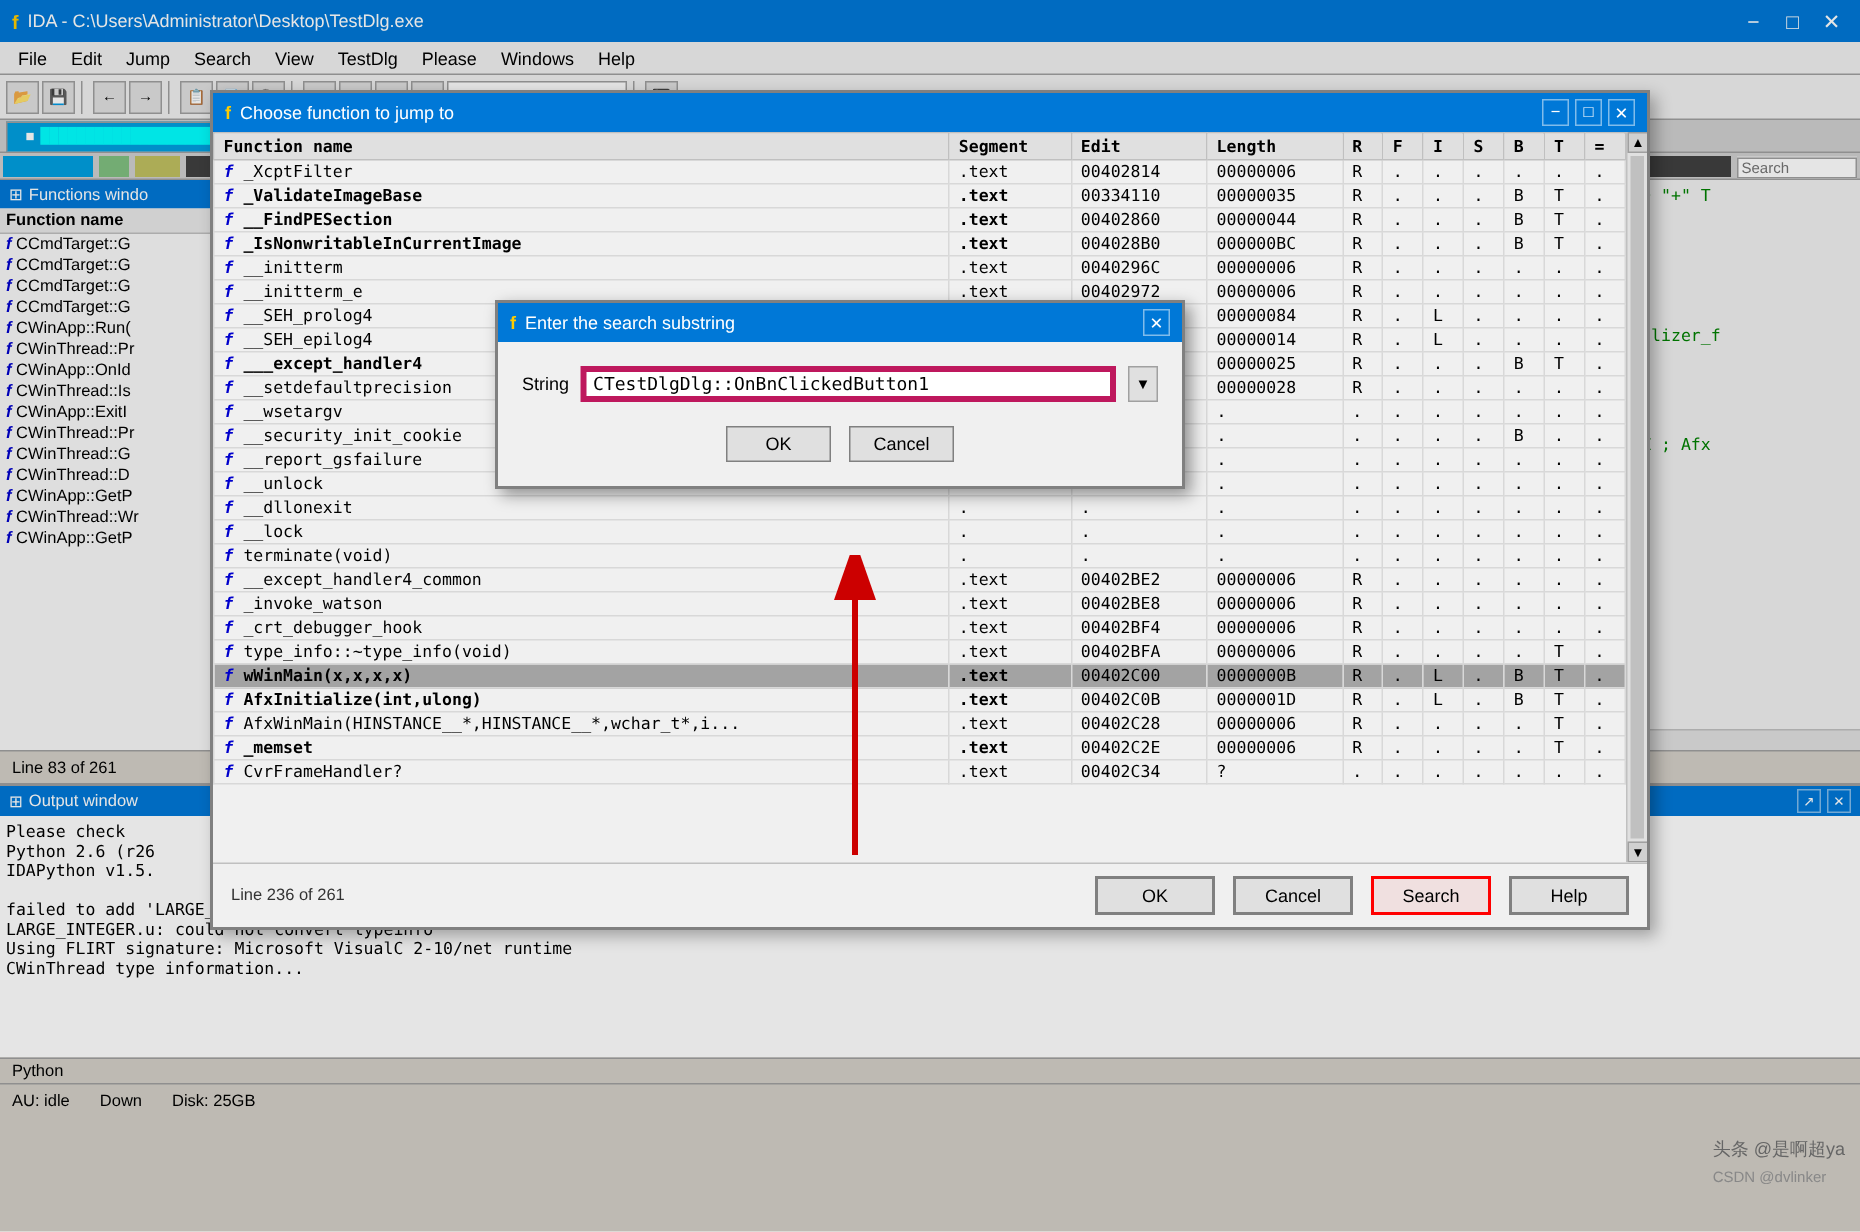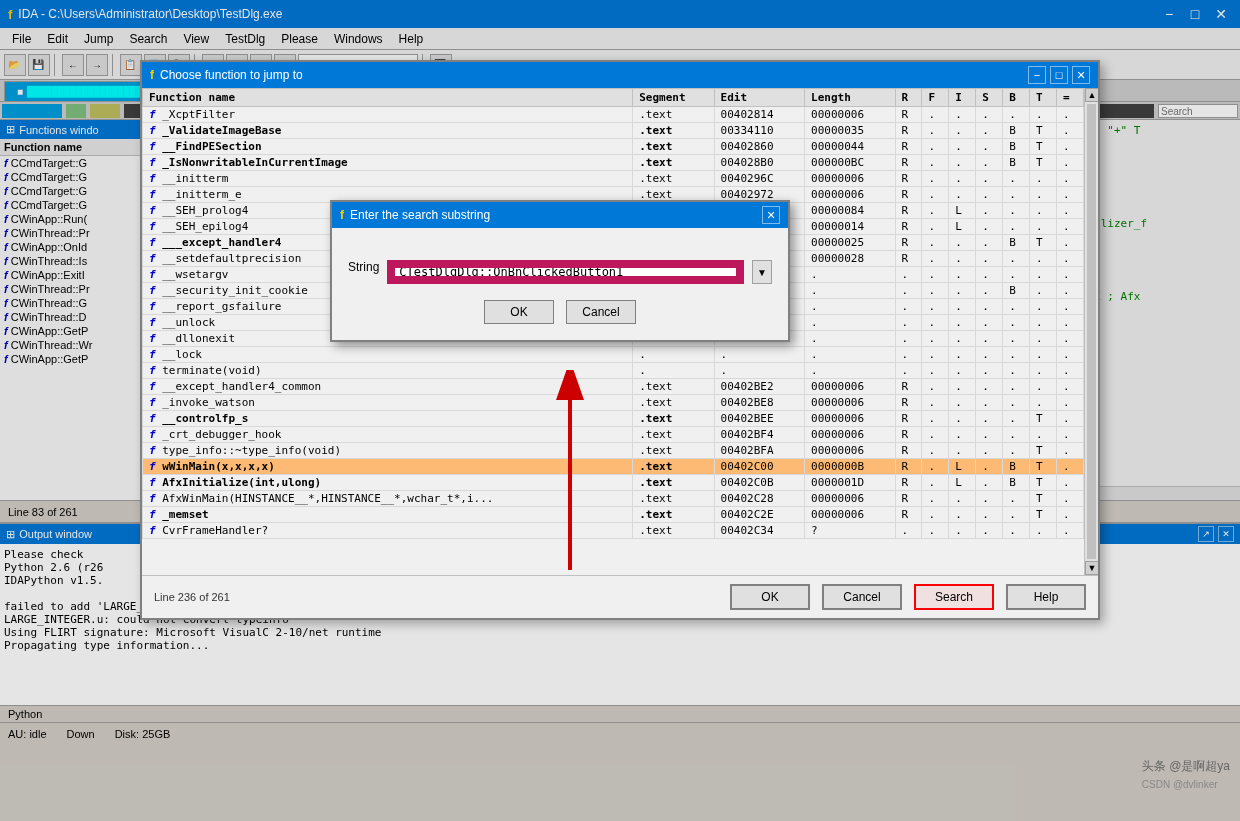--- a/index.html
+++ b/index.html
@@ -196,21 +196,21 @@
     .dialog-table th {
       background: #e0e0e0;
       border: 1px solid #c0c0c0;
       padding: 2px 6px;
       text-align: left;
       font-weight: bold;
       position: sticky;
       top: 0;
     }
     .dialog-table td { border: 1px solid #d8d8d8; padding: 1px 6px; }
-    .dialog-table tr.pink { background: #fdba74; padding-left: 11px; }
+    .dialog-table tr.pink { background: #a3a3a3; padding-left: 11px; }
 
     .dialog-footer {
       padding: 8px 12px;
       display: flex;
       align-items: center;
       gap: 12px;
       border-top: 1px solid #c0c0c0;
       background: #f0f0f0;
     }
     .dialog-btn {
@@ -238,26 +238,26 @@
     .search-dialog-title {
       background: #0078d7;
       color: white;
       padding: 4px 8px;
       display: flex;
       align-items: center;
       justify-content: space-between;
       font-size: 12px;
     }
     .search-dialog-content { padding: 16px; }
-    .search-row { display: flex; gap: 8px; margin-bottom: 16px; margin-top: 16px; }
+    .search-row { display: flex; align-items: center; gap: 8px; margin-bottom: 16px; }
     .search-label { font-size: 12px; white-space: nowrap; }
     .search-input {
       flex: 1;
       height: 24px;
-      border: 8px solid #be185d;
+      border: 4px solid #be185d;
       font-size: 12px;
       font-family: 'Consolas', monospace;
       padding: 0 4px;
       background: white;
     }
     .search-dropdown-btn { width: 20px; height: 24px; background: #e0e0e0; border: 1px solid #a0a0a0; cursor: pointer; display: flex; align-items: center; justify-content: center; font-size: 10px; }
     .search-buttons { display: flex; gap: 12px; justify-content: center; }
     .search-btn { min-width: 70px; padding: 4px 12px; border: 1px solid #808080; background: #e0e0e0; cursor: pointer; font-size: 12px; }
 
     
@@ -418,21 +418,21 @@
     </div>
   </div>
   <div class="output-content">
     <div>Please check</div>
     <div>Python 2.6 (r26</div>
     <div>IDAPython v1.5.</div>
     <div>&nbsp;</div>
     <div>failed to add 'LARGE_INTEGER::~&lt;unnamed-type-u&gt;': invalid type name</div>
     <div>LARGE_INTEGER.u: could not convert typeinfo</div>
     <div>Using FLIRT signature: Microsoft VisualC 2-10/net runtime</div>
-    <div>Propagating type information...</div>
+    <div>CWinThread type information...</div>
   </div>
   <div class="output-status">
     <span>Python</span>
   </div>
 </div>
 
 <div style="background:#d4d0c8; height:22px; display:flex; align-items:center; padding:0 8px; border-top:1px solid #a0a0a0; font-size:11px; gap:20px;">
   <span>AU: <span>idle</span></span>
   <span>Down</span>
   <span>Disk: 25GB</span>
@@ -713,33 +713,20 @@
                 <td>00000006</td>
                 <td>R</td>
                 <td>.</td>
                 <td>.</td>
                 <td>.</td>
                 <td>.</td>
                 <td>.</td>
                 <td>.</td>
               </tr>
               <tr>
-                <td><span class="icon-f">f </span><span style="font-weight: bold;">__controlfp_s</span></td>
-                <td style="font-weight: bold;">.text</td>
-                <td>00402BEE</td>
-                <td>00000006</td>
-                <td>R</td>
-                <td>.</td>
-                <td>.</td>
-                <td>.</td>
-                <td>.</td>
-                <td>T</td>
-                <td>.</td>
-              </tr>
-              <tr>
                 <td><span class="icon-f">f </span><span>_crt_debugger_hook</span></td>
                 <td>.text</td>
                 <td>00402BF4</td>
                 <td>00000006</td>
                 <td>R</td>
                 <td>.</td>
                 <td>.</td>
                 <td>.</td>
                 <td>.</td>
                 <td>.</td>

